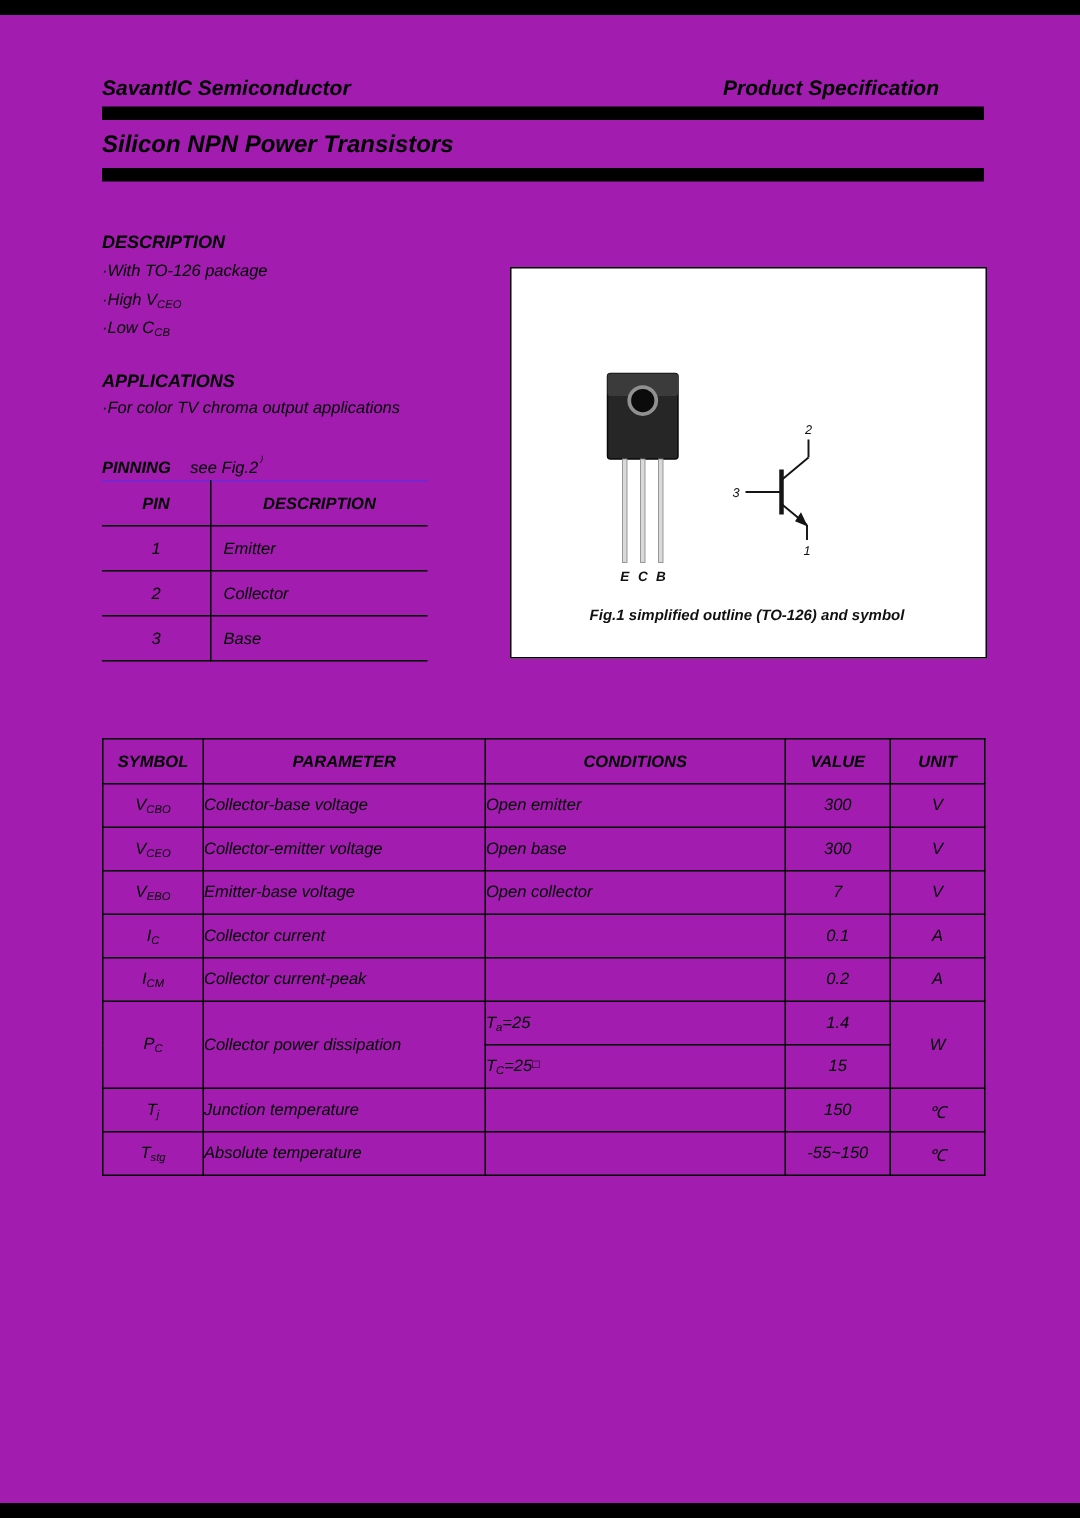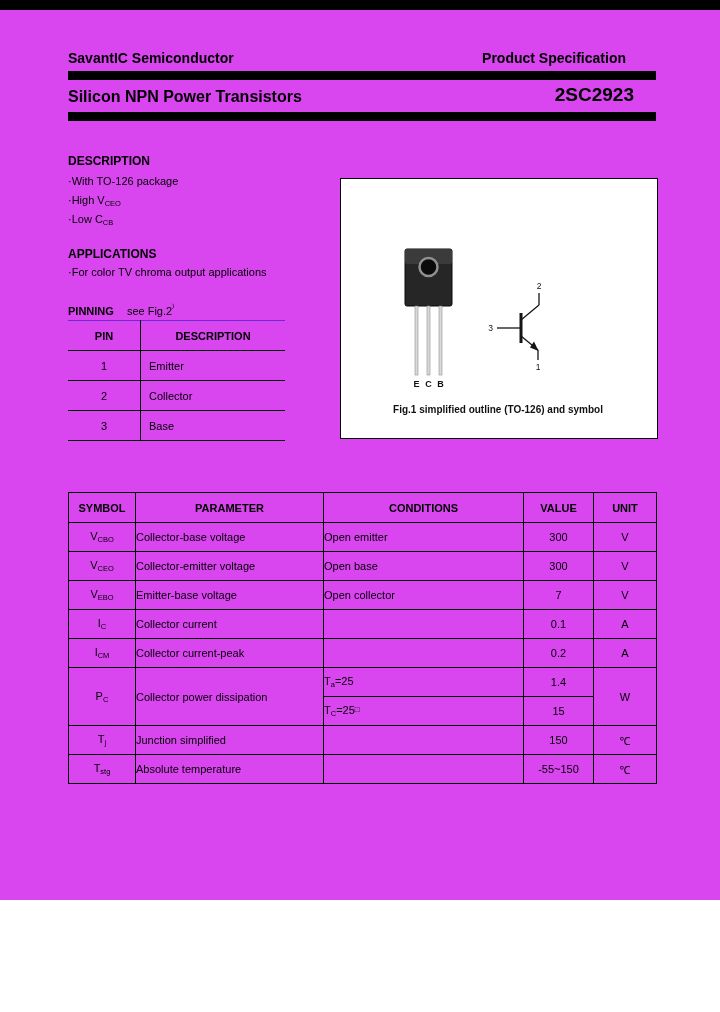--- a/index.html
+++ b/index.html
@@ -1,17 +1,17 @@
 <!DOCTYPE html>
 <html><head>
 <meta charset="utf-8">
 <style>
   html,body{margin:0;padding:0;background:#fff;}
-  .page{position:relative;width:720px;height:900px;background:#d946ef;
-        font-family:"Liberation Sans",sans-serif;color:#000;overflow:hidden;}
+  .page{position:relative;width:720px;height:1012px;background:#a21caf;
+        font-family:"Liberation Sans",sans-serif;color:#000;overflow:hidden;font-style:italic;}
   .abs{position:absolute;}
   .bar{background:#000;}
   .b{font-weight:bold;}
   .fs11{font-size:11px;}
   sub.ds{font-size:7.5px;line-height:1;vertical-align:-2px;}
   .degbox{font-size:8px;vertical-align:2px;}
   .note-mark{font-size:9px;vertical-align:3px;}
 
   .pin-table{border-collapse:collapse;width:217px;font-size:11px;}
   .pin-table th,.pin-table td{padding:0;height:29px;border-bottom:1px solid #000;}
@@ -38,21 +38,20 @@
 <div class="page">
 
   <div class="abs bar" style="left:0;top:0;width:720px;height:10px"></div>
 
   <div class="abs b" style="left:68px;top:50px;font-size:14px">SavantIC Semiconductor</div>
   <div class="abs b" style="left:332px;top:50px;width:294px;text-align:right;font-size:14px">Product Specification</div>
 
   <div class="abs bar" style="left:68px;top:71px;width:588px;height:9px"></div>
 
   <div class="abs b" style="left:68px;top:88px;font-size:16px">Silicon NPN Power Transistors</div>
-  <div class="abs b" style="left:340px;top:84px;width:294px;text-align:right;font-size:19px">2SC2923</div>
 
   <div class="abs bar" style="left:68px;top:112px;width:588px;height:9px"></div>
 
   <div class="abs b" style="left:68px;top:154px;font-size:12px">DESCRIPTION</div>
   <div class="abs fs11" style="left:68px;top:172px;line-height:19px">
     <div><span>·With TO-126 package</span><sub class="ds"></sub></div>
     <div><span>·High V</span><sub class="ds">CEO</sub></div>
     <div><span>·Low C</span><sub class="ds">CB</sub></div>
   </div>
 
@@ -178,21 +177,21 @@
         <td class="rt-cond"><span>T</span><sub class="ds">a</sub><span>=25</span><span class="degbox"></span></td>
         <td class="rt-val">1.4</td>
         <td class="rt-unit" rowspan="2">W</td>
       </tr>
       <tr>
         <td class="rt-cond"><span>T</span><sub class="ds">C</sub><span>=25</span><span class="degbox">□</span></td>
         <td class="rt-val">15</td>
       </tr>
       <tr>
         <td class="rt-sym"><span>T</span><sub class="ds">j</sub></td>
-        <td class="rt-param">Junction simplified</td>
+        <td class="rt-param">Junction temperature</td>
         <td class="rt-cond"></td>
         <td class="rt-val">150</td>
         <td class="rt-unit">℃</td>
       </tr>
       <tr>
         <td class="rt-sym"><span>T</span><sub class="ds">stg</sub></td>
         <td class="rt-param">Absolute temperature</td>
         <td class="rt-cond"></td>
         <td class="rt-val">-55~150</td>
         <td class="rt-unit">℃</td>

